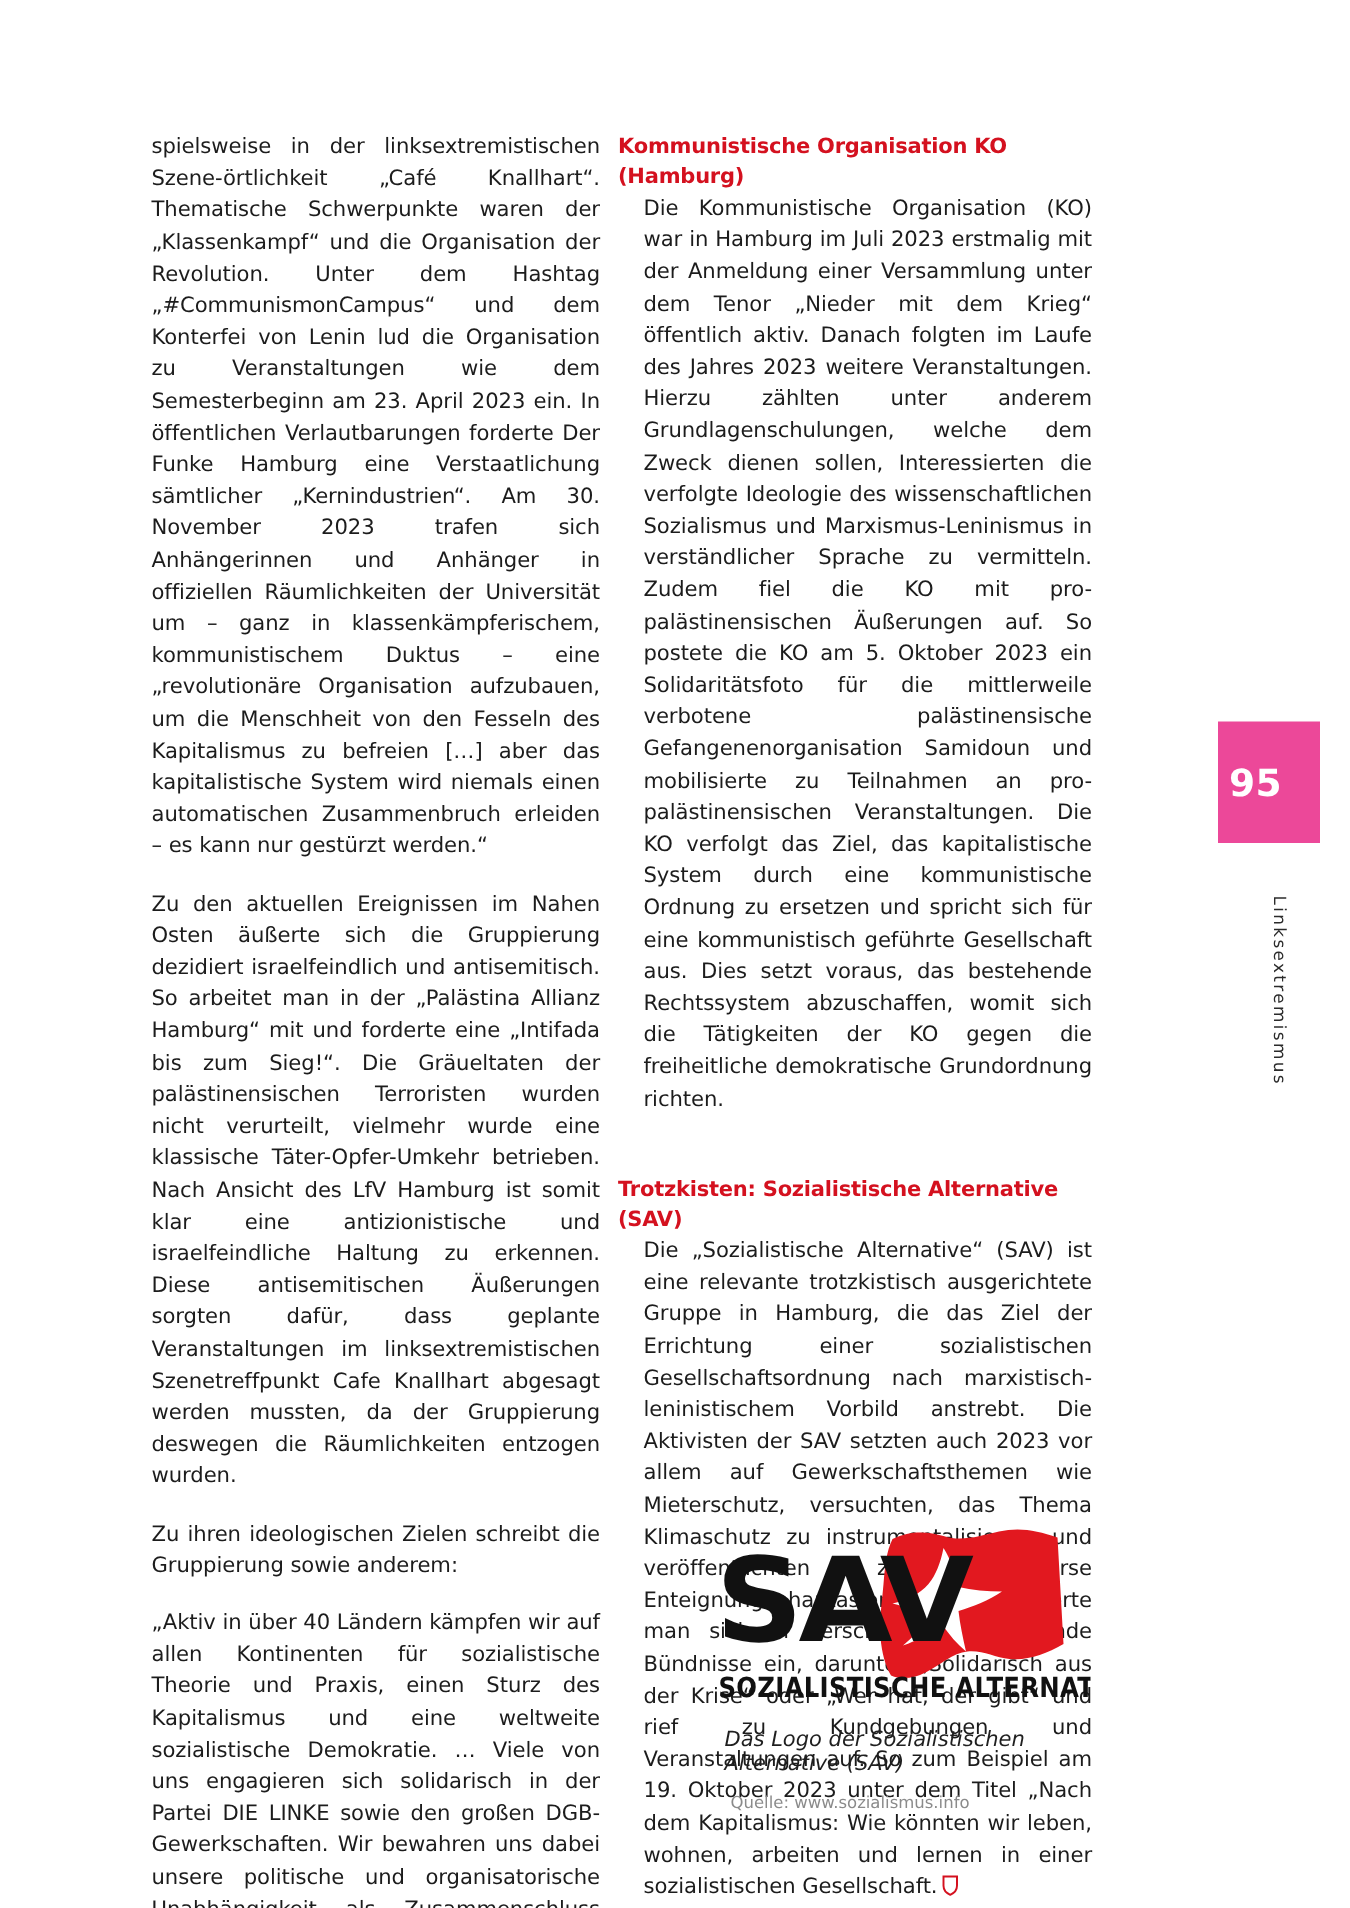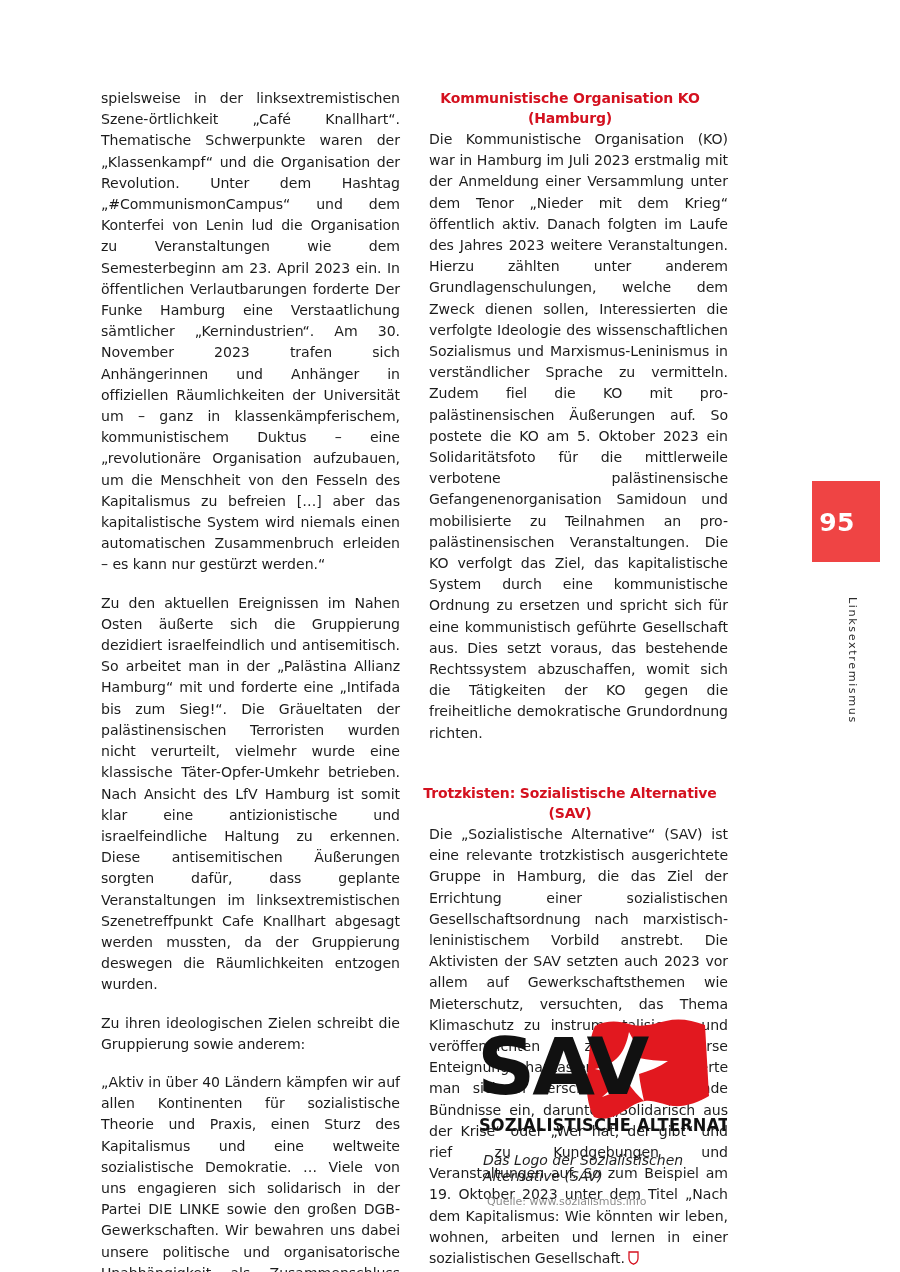--- a/index.html
+++ b/index.html
@@ -42,21 +42,21 @@
     color: #1c1c1c;
   }
   p.body:last-child { margin-bottom: 0; }
 
   h2.section-head {
     margin: 0 0 1px 0;
     font-size: 14.0px;
     line-height: 20px;
     font-weight: bold;
     color: #d4111f;
-    text-align: center;
+    text-align: left;
     letter-spacing: -0.15px;
   }
 
   .spacer-block { height: 22px; }
 
   
   .endmark {
     display: inline-block;
     width: 11px;
     height: 14px;
@@ -64,21 +64,21 @@
     vertical-align: -2px;
   }
 
   
   .page-tab {
     position: absolute;
     left: 812px;
     top: 481px;
     width: 68px;
     height: 81px;
-    background: #ef4444;
+    background: #ec4899;
   }
   .page-tab .num {
     position: absolute;
     left: 0;
     right: 18px;
     top: 50%;
     transform: translateY(-50%);
     text-align: center;
     color: #ffffff;
     font-size: 25px;

